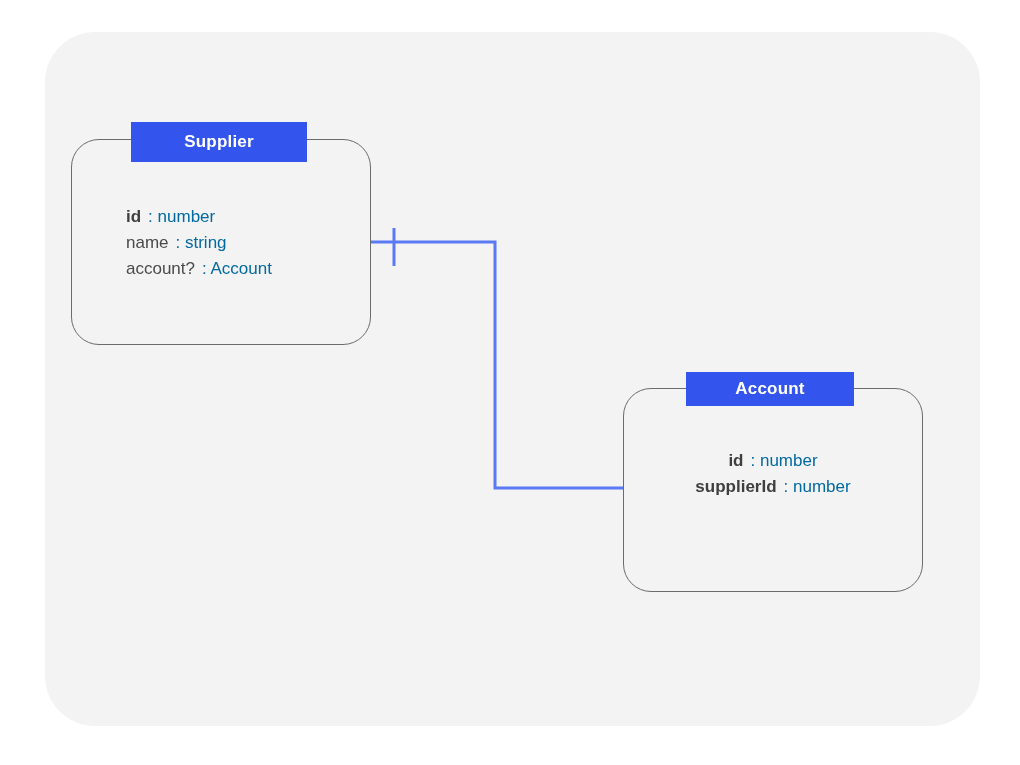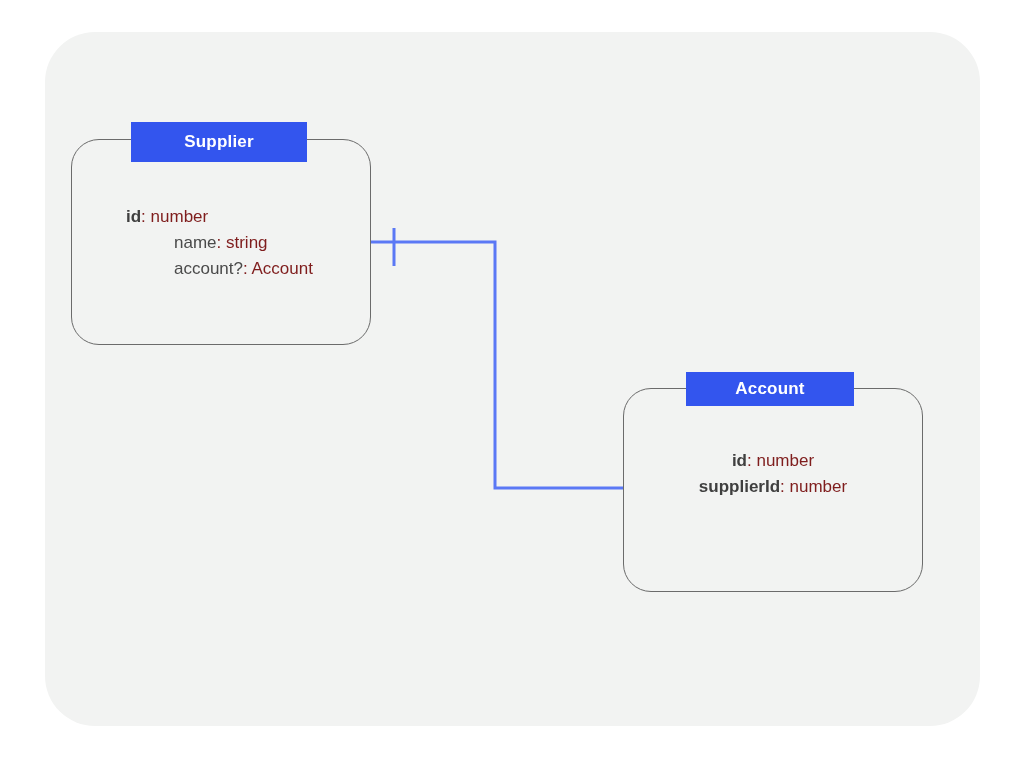--- a/index.html
+++ b/index.html
@@ -61,22 +61,22 @@
 
   .entity-attrs {
     position: absolute;
     box-sizing: border-box;
     color: #4a4a4a;
     font-size: 17px;
     line-height: 26px;
     white-space: nowrap;
   }
   .attr-key-pk { font-weight: bold; color: #3f3f3f; text-align: right; }
-  .attr-key    { font-weight: normal; margin-left: 48px; }
-  .attr-type   { font-weight: normal; color: #7f1d1d; }
+  .attr-key    { font-weight: normal; }
+  .attr-type   { font-weight: normal; color: #0369a1; padding-left: 7px; }
 
   
   #entity-supplier { left: 71px;  top: 139px; width: 300px; height: 206px; }
   #header-supplier { left: 131px; top: 122px; width: 176px; height: 40px; }
   #attrs-supplier  { left: 126px; top: 204px; text-align: left; }
 
   
   #entity-account  { left: 623px; top: 388px; width: 300px; height: 204px; }
   #header-account  { left: 686px; top: 372px; width: 168px; height: 34px; }
   #attrs-account   { left: 623px; top: 448px; width: 300px; text-align: center; }

